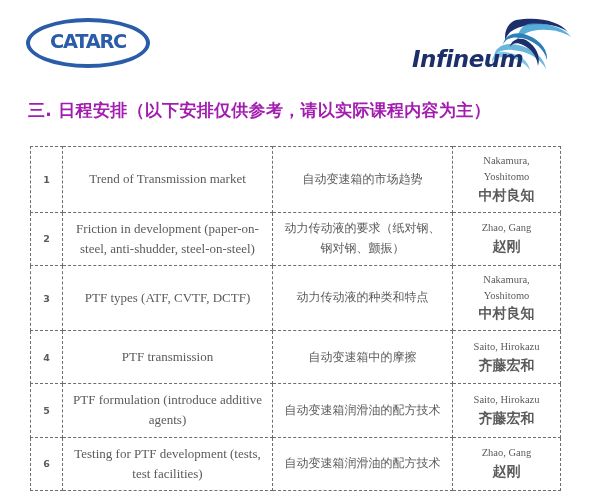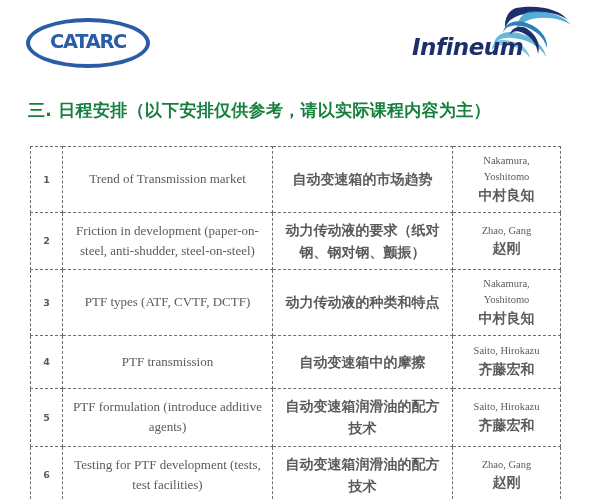--- a/index.html
+++ b/index.html
@@ -46,21 +46,21 @@
     font-weight: 700;
     font-size: 19px;
     letter-spacing: -1.2px;
     color: #2a5ca8;
     transform: scaleX(1.02);
   }
 
   
   #infineum-logo {
     position: absolute;
-    left: 408px; top: 4px;
+    left: 408px; top: 16px;
     width: 170px; height: 62px;
   }
   #infineum-swoosh {
     position: absolute;
     left: 0; top: 0;
     width: 170px; height: 62px;
   }
   #infineum-text {
     position: absolute;
     left: 4px; top: 30px;
@@ -72,21 +72,21 @@
     color: #1d2f6b;
   }
 
   
   #section-title {
     position: absolute;
     left: 28px; top: 99px;
     font-family: "DejaVu Sans", sans-serif;
     font-weight: 700;
     font-size: 17px;
-    color: #15803d;
+    color: #a21caf;
     letter-spacing: 0.3px;
     white-space: nowrap;
   }
 
   
   #schedule-table {
     position: absolute;
     left: 30px; top: 146px;
     width: 530px;
     border-collapse: collapse;
@@ -110,22 +110,22 @@
     font-size: 9.5px;
     color: #444;
   }
   .cell-en {
     font-family: Liberation Serif, serif;
     font-size: 13px;
     line-height: 1.55;
   }
   .cell-cn {
     font-family: "DejaVu Sans", sans-serif;
-    font-weight: 700;
-    font-size: 14px;
+    font-weight: 400;
+    font-size: 12px;
     line-height: 1.6;
     color: #4f4f4f;
   }
   .cell-sp {
     font-family: "Liberation Serif", "DejaVu Serif", serif;
     font-size: 10.5px;
     line-height: 1.5;
   }
   .cell-sp .sp-cn {
     font-family: "DejaVu Sans", sans-serif;

